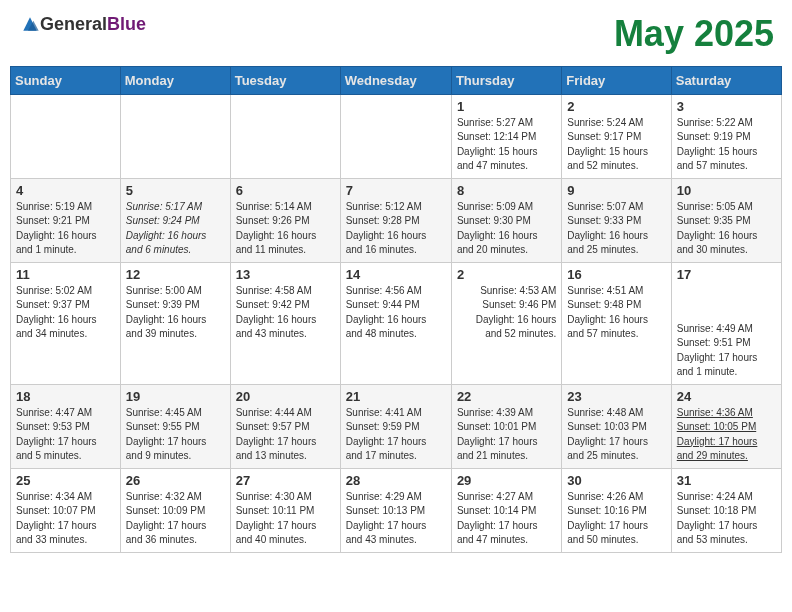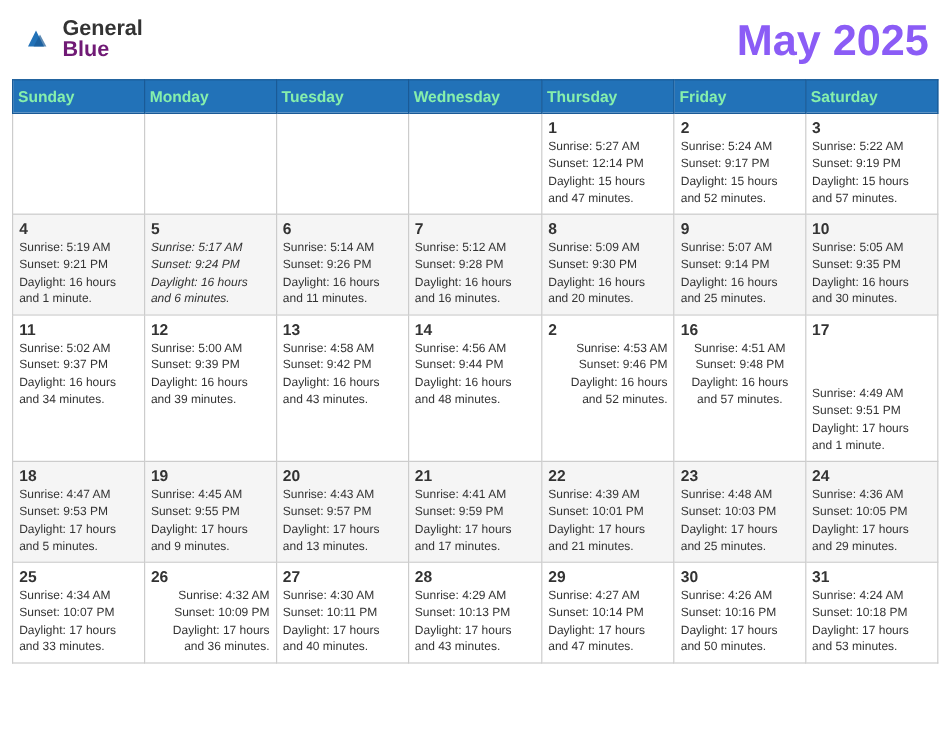--- a/index.html
+++ b/index.html
@@ -16,23 +16,22 @@
       align-items: flex-start;
       margin-bottom: 8px;
       padding: 4px 8px;
     }
     .logo {
       display: flex;
       align-items: center;
     }
     .logo-text {
       display: flex;
-      flex-direction: column;
+      flex-direction: row;
       line-height: 1;
-      margin-left: 12px;
     }
     .logo-general {
       font-size: 18px;
       font-weight: bold;
       color: #333;
     }
     .logo-blue {
       font-size: 18px;
       font-weight: bold;
       color: #701a75;
@@ -41,35 +40,35 @@
       width: 20px;
       height: 20px;
       margin-left: 2px;
     }
     .title-block {
       text-align: right;
     }
     .month-title {
       font-size: 36px;
       font-weight: bold;
-      color: #8b5cf6;
+      color: #15803d;
       line-height: 1.1;
     }
     .location {
       font-size: 14px;
       color: #555;
     }
     .calendar {
       width: 100%;
       border-collapse: collapse;
       border: 1px solid #ccc;
     }
     .calendar th {
       background: #2272b8;
-      color: #86efac;
+      color: #e5e5e5;
       font-size: 13px;
       font-weight: bold;
       padding: 6px 4px;
       text-align: left;
       border: 1px solid #1a5a96;
     }
     .calendar td {
       vertical-align: top;
       border: 1px solid #ccc;
       padding: 4px 5px;
@@ -191,21 +190,21 @@
         <td>
           <span class="day-num">8</span>
           <div class="day-info" style="white-space: pre-line;">Sunrise: 5:09 AM
 Sunset: 9:30 PM
 Daylight: 16 hours
 and 20 minutes.</div>
         </td>
         <td>
           <span class="day-num">9</span>
           <div class="day-info" style="white-space: pre-line;">Sunrise: 5:07 AM
-Sunset: 9:14 PM
+Sunset: 9:33 PM
 Daylight: 16 hours
 and 25 minutes.</div>
         </td>
         <td>
           <span class="day-num">10</span>
           <div class="day-info" style="white-space: pre-line;">Sunrise: 5:05 AM
 Sunset: 9:35 PM
 Daylight: 16 hours
 and 30 minutes.</div>
         </td>
@@ -241,21 +240,21 @@
         </td>
         <td>
           <span class="day-num">2</span>
           <div class="day-info" style="white-space: pre-line; text-align: right;">Sunrise: 4:53 AM
 Sunset: 9:46 PM
 Daylight: 16 hours
 and 52 minutes.</div>
         </td>
         <td>
           <span class="day-num">16</span>
-          <div class="day-info" style="white-space: pre-line; text-align: center;">Sunrise: 4:51 AM
+          <div class="day-info" style="white-space: pre-line;">Sunrise: 4:51 AM
 Sunset: 9:48 PM
 Daylight: 16 hours
 and 57 minutes.</div>
         </td>
         <td>
           <span class="day-num">17</span>
           <div class="day-info" style="white-space: pre-line; margin-top: 40px;">Sunrise: 4:49 AM
 Sunset: 9:51 PM
 Daylight: 17 hours
 and 1 minute.</div>
@@ -271,21 +270,21 @@
         </td>
         <td>
           <span class="day-num">19</span>
           <div class="day-info" style="white-space: pre-line;">Sunrise: 4:45 AM
 Sunset: 9:55 PM
 Daylight: 17 hours
 and 9 minutes.</div>
         </td>
         <td>
           <span class="day-num">20</span>
-          <div class="day-info" style="white-space: pre-line;">Sunrise: 4:43 AM
+          <div class="day-info" style="white-space: pre-line;">Sunrise: 4:44 AM
 Sunset: 9:57 PM
 Daylight: 17 hours
 and 13 minutes.</div>
         </td>
         <td>
           <span class="day-num">21</span>
           <div class="day-info" style="white-space: pre-line;">Sunrise: 4:41 AM
 Sunset: 9:59 PM
 Daylight: 17 hours
 and 17 minutes.</div>
@@ -299,37 +298,37 @@
         </td>
         <td>
           <span class="day-num">23</span>
           <div class="day-info" style="white-space: pre-line;">Sunrise: 4:48 AM
 Sunset: 10:03 PM
 Daylight: 17 hours
 and 25 minutes.</div>
         </td>
         <td>
           <span class="day-num">24</span>
-          <div class="day-info" style="white-space: pre-line;">Sunrise: 4:36 AM
+          <div class="day-info" style="white-space: pre-line; text-decoration: underline;">Sunrise: 4:36 AM
 Sunset: 10:05 PM
 Daylight: 17 hours
 and 29 minutes.</div>
         </td>
       </tr>
       <tr>
         <td>
           <span class="day-num">25</span>
           <div class="day-info" style="white-space: pre-line;">Sunrise: 4:34 AM
 Sunset: 10:07 PM
 Daylight: 17 hours
 and 33 minutes.</div>
         </td>
         <td>
           <span class="day-num">26</span>
-          <div class="day-info" style="white-space: pre-line; text-align: right;">Sunrise: 4:32 AM
+          <div class="day-info" style="white-space: pre-line;">Sunrise: 4:32 AM
 Sunset: 10:09 PM
 Daylight: 17 hours
 and 36 minutes.</div>
         </td>
         <td>
           <span class="day-num">27</span>
           <div class="day-info" style="white-space: pre-line;">Sunrise: 4:30 AM
 Sunset: 10:11 PM
 Daylight: 17 hours
 and 40 minutes.</div>

